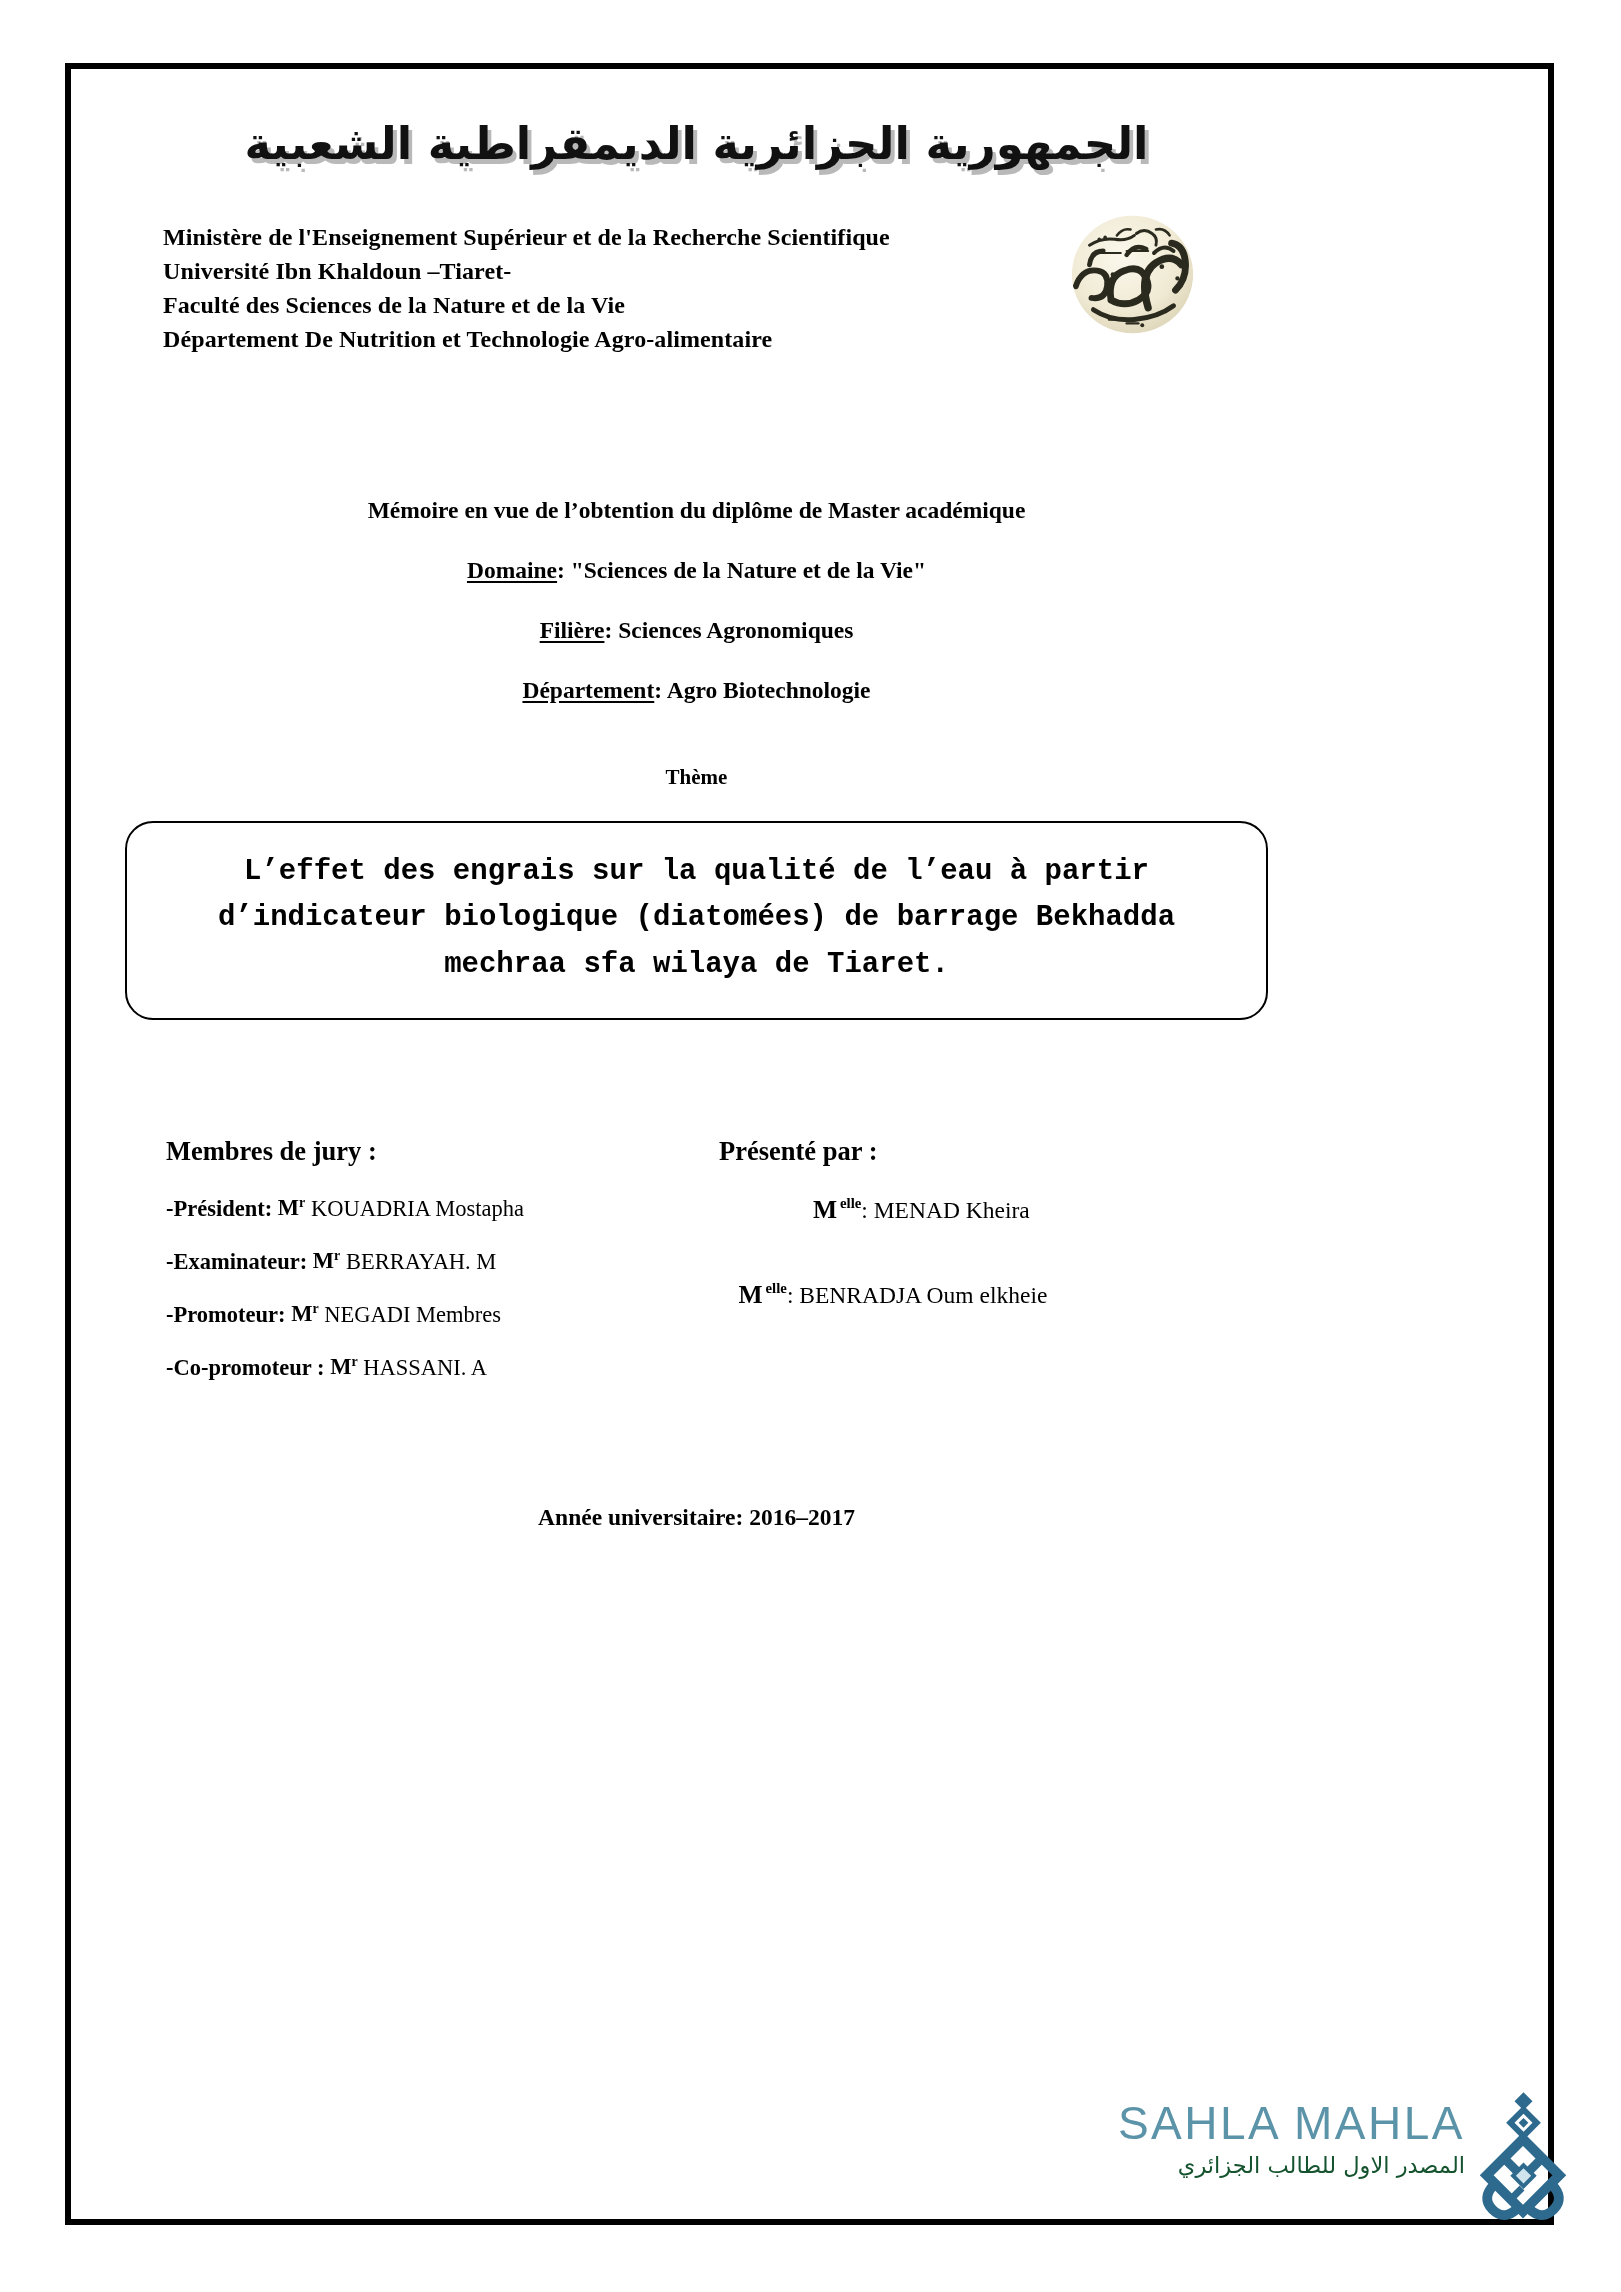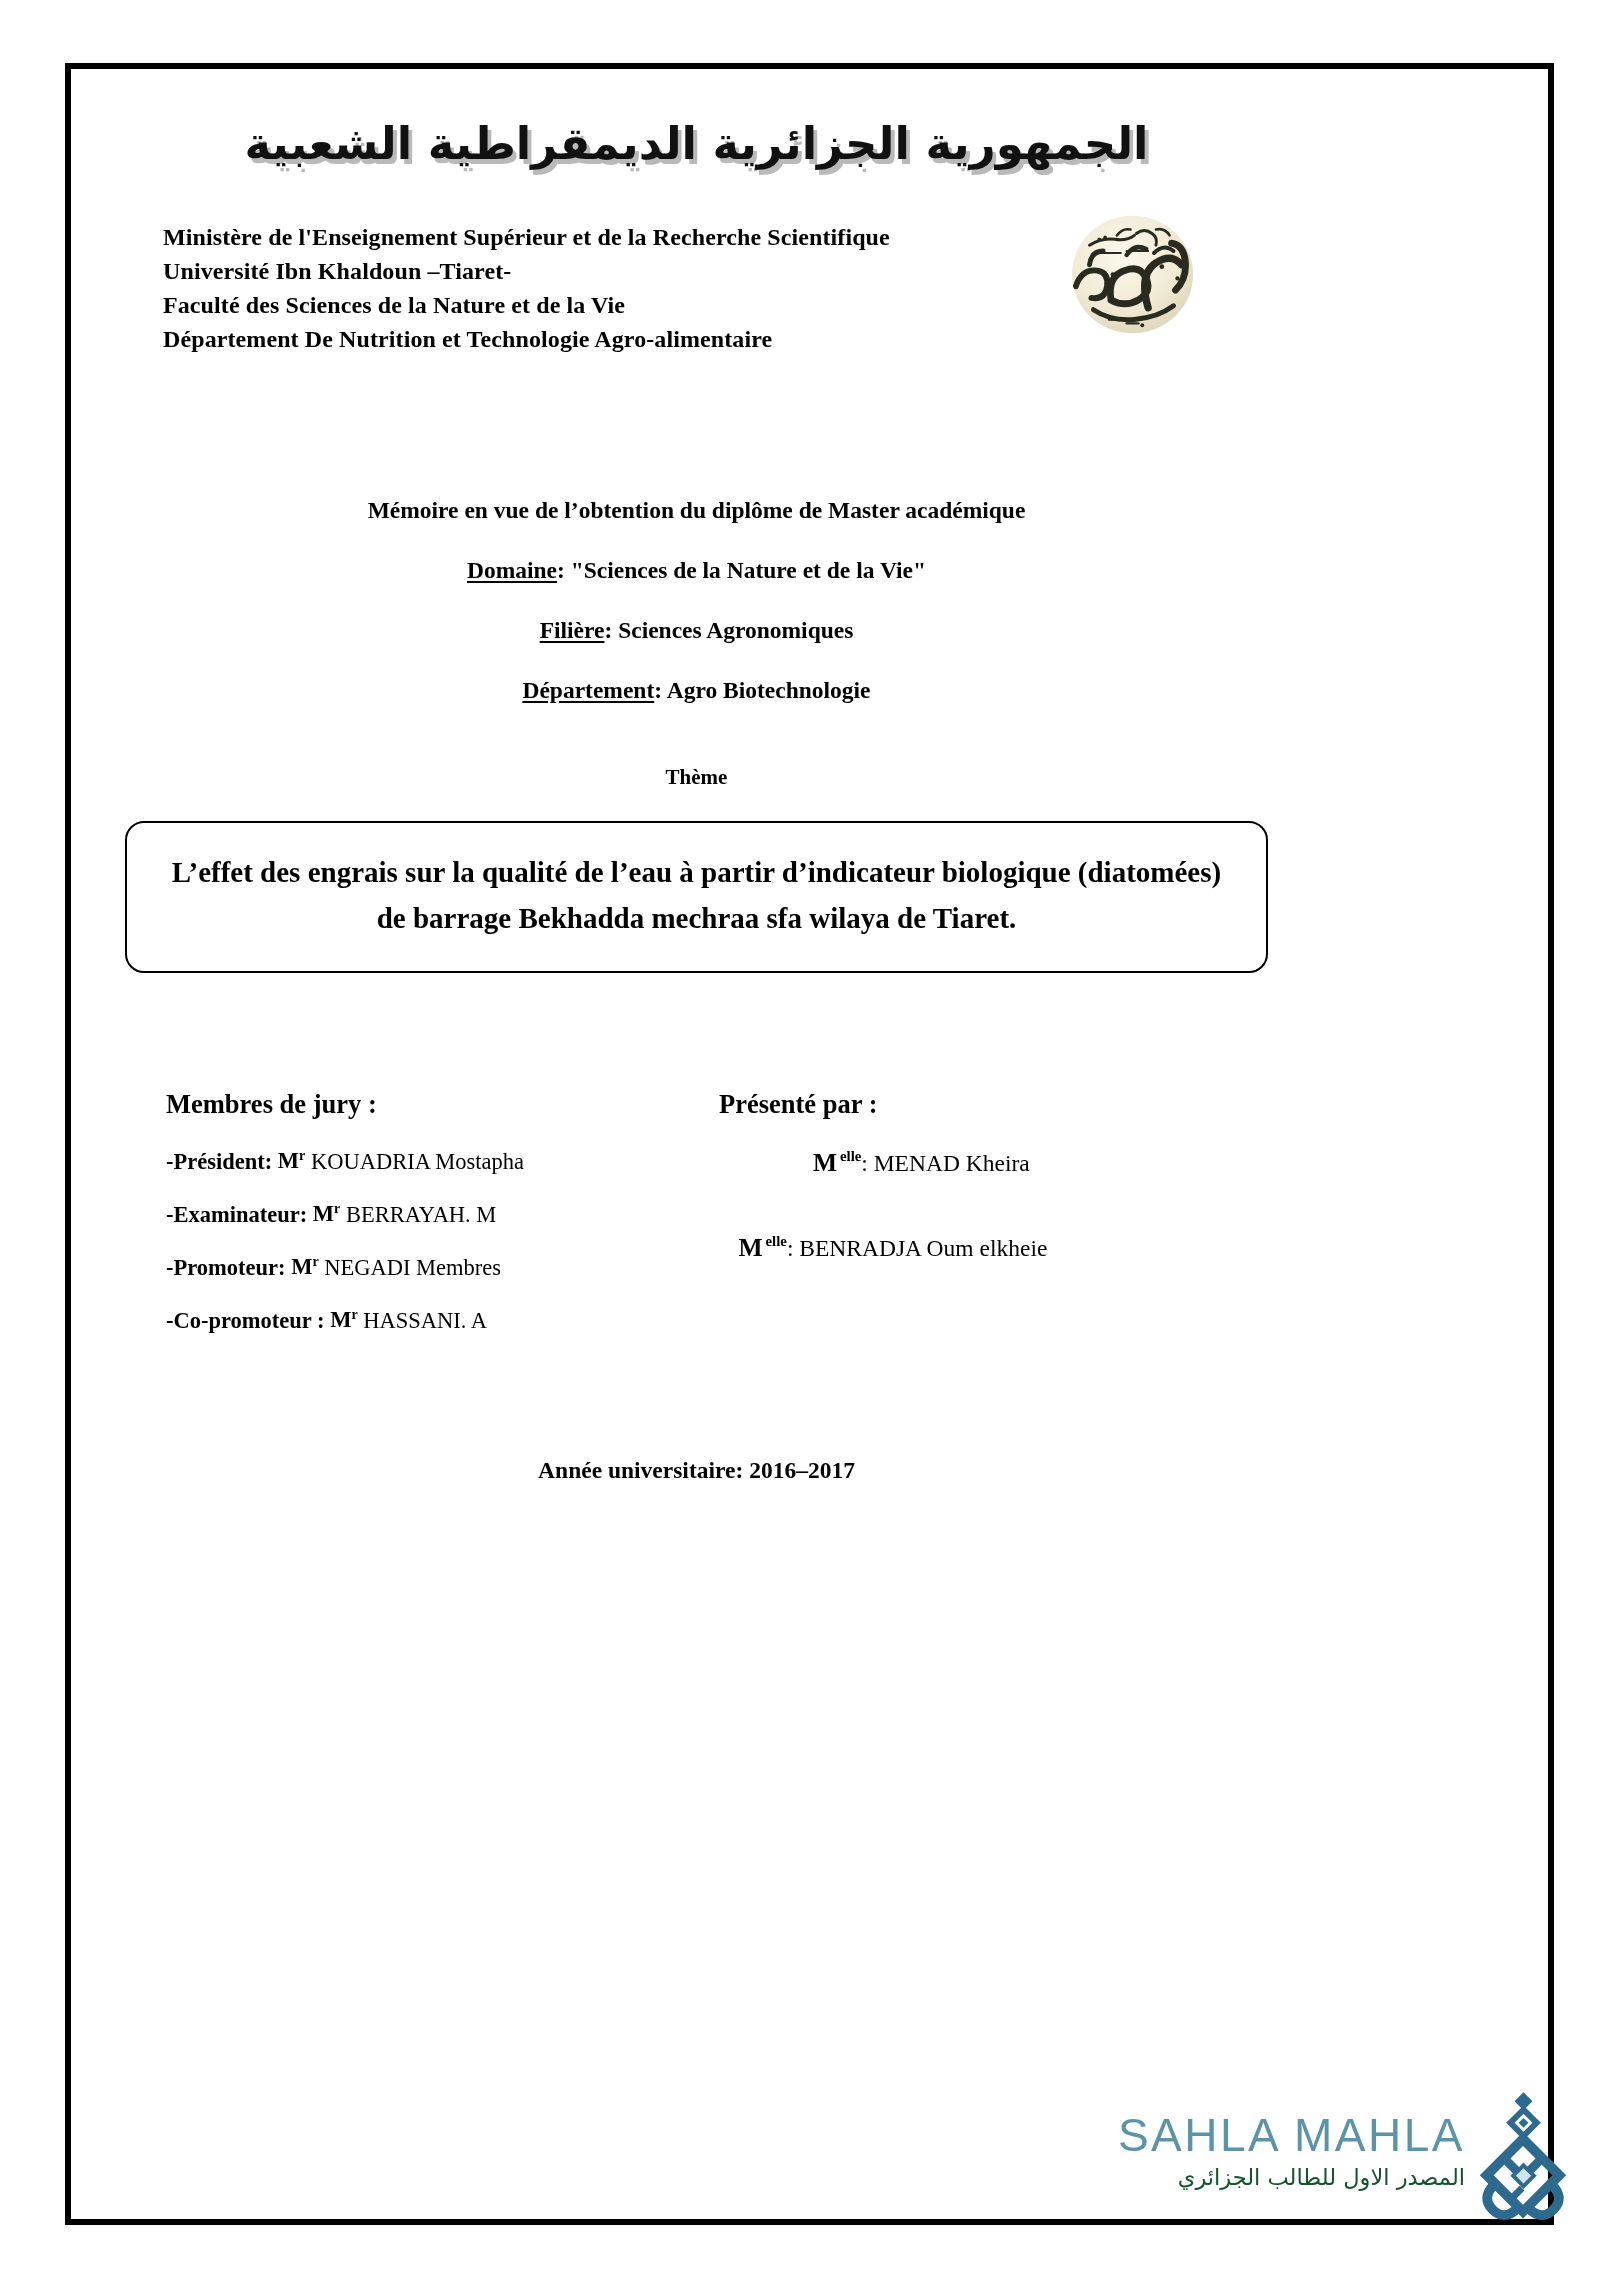--- a/index.html
+++ b/index.html
@@ -104,23 +104,24 @@
     margin-top: 61px;
     text-align: center;
     font-size: 21px;
     font-weight: 700;
   }
 
   
   .title-box {
     margin: 31px 53px 0 53px;
     border: 2.5px solid #000000;
-    border-radius: 19px;
+    border-radius: 28px;
     padding: 25.5px 43px 29px 43px;
     text-align: center;
+    font-family: Liberation Mono, monospace;
   }
   .title-box .title-text {
     font-size: 29px;
     font-weight: 700;
     line-height: 1.62;
   }
 
   
   .people {
     position: relative;
@@ -178,21 +179,21 @@
   #watermark {
     position: absolute;
     left: 1073px;
     top: 2086px;
     width: 490px;
     height: 157px;
   }
   .wm-text-wrap {
     position: absolute;
     left: 0;
-    top: 26px;
+    top: 14px;
     width: 392px;
     text-align: right;
   }
   .wm-main {
     font-family: "Liberation Sans", sans-serif;
     font-size: 46px;
     letter-spacing: 2.5px;
     color: #5b93a8;
     line-height: 1;
     white-space: nowrap;

